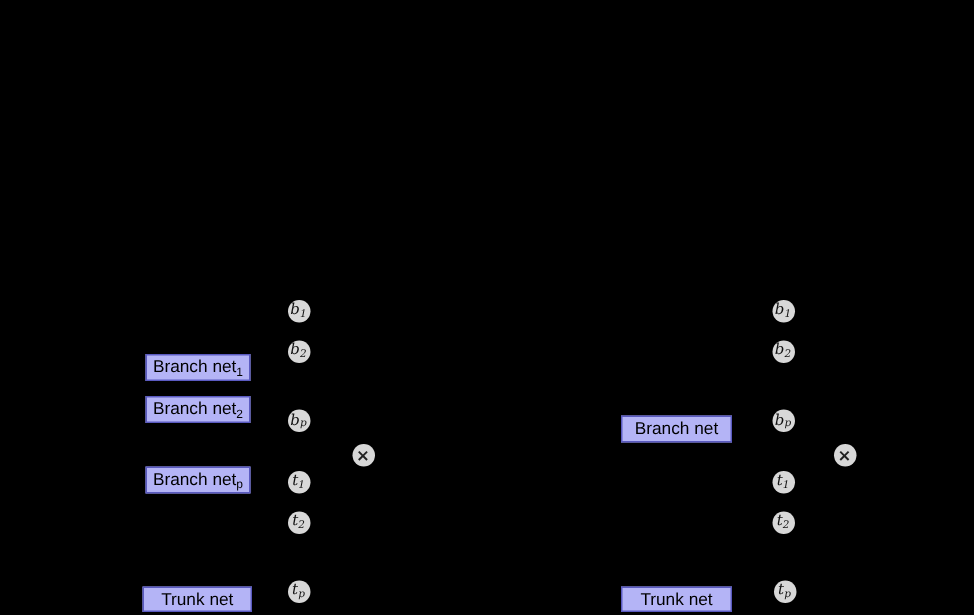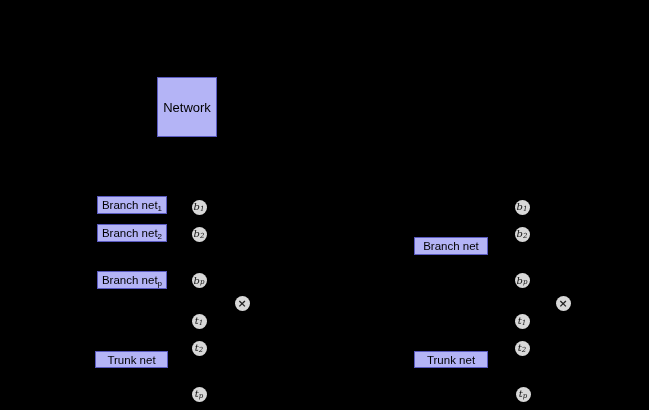--- a/index.html
+++ b/index.html
@@ -20,21 +20,21 @@
   .netbox{
     position:absolute;
     box-sizing:border-box;
     background:var(--box-fill);
     border:1px solid var(--box-border);
     color:var(--label-text);
     display:flex;align-items:center;justify-content:center;
     white-space:nowrap;
   }
   .big{width:60px;height:60px;font-size:13px;}
-  .small{font-size:11.5px;}
+  .small{font-size:11.5px;margin-top:40px;}
   .sub{font-size:8px;transform:translateY(2.5px);display:inline-block;}
   .node{
     position:absolute;
     width:15px;height:15px;border-radius:50%;
     background:var(--node-fill);
     color:#111;
     display:flex;align-items:center;justify-content:center;
     font-family:"DejaVu Serif", serif;
     font-style:italic;
     font-size:10px;line-height:1;
@@ -45,23 +45,20 @@
     font-style:normal;
     font-size:11px;color:#222;
     font-weight:bold;
   }
 </style>
 </head>
 <body>
 
 <div class="canvas">
 
-  <div class="netbox big" style="left:157px;top:77px;">
-    <span>Network</span>
-  </div>
 
   <div class="netbox small" style="left:97px;top:196px;width:70px;height:18px;">
     <span>Branch net</span>
       <span class="sub">1</span>
   </div>
   <div class="netbox small" style="left:97px;top:224px;width:70px;height:18px;">
     <span>Branch net</span>
       <span class="sub">2</span>
   </div>
   <div class="netbox small" style="left:97px;top:271px;width:70px;height:18px;">

